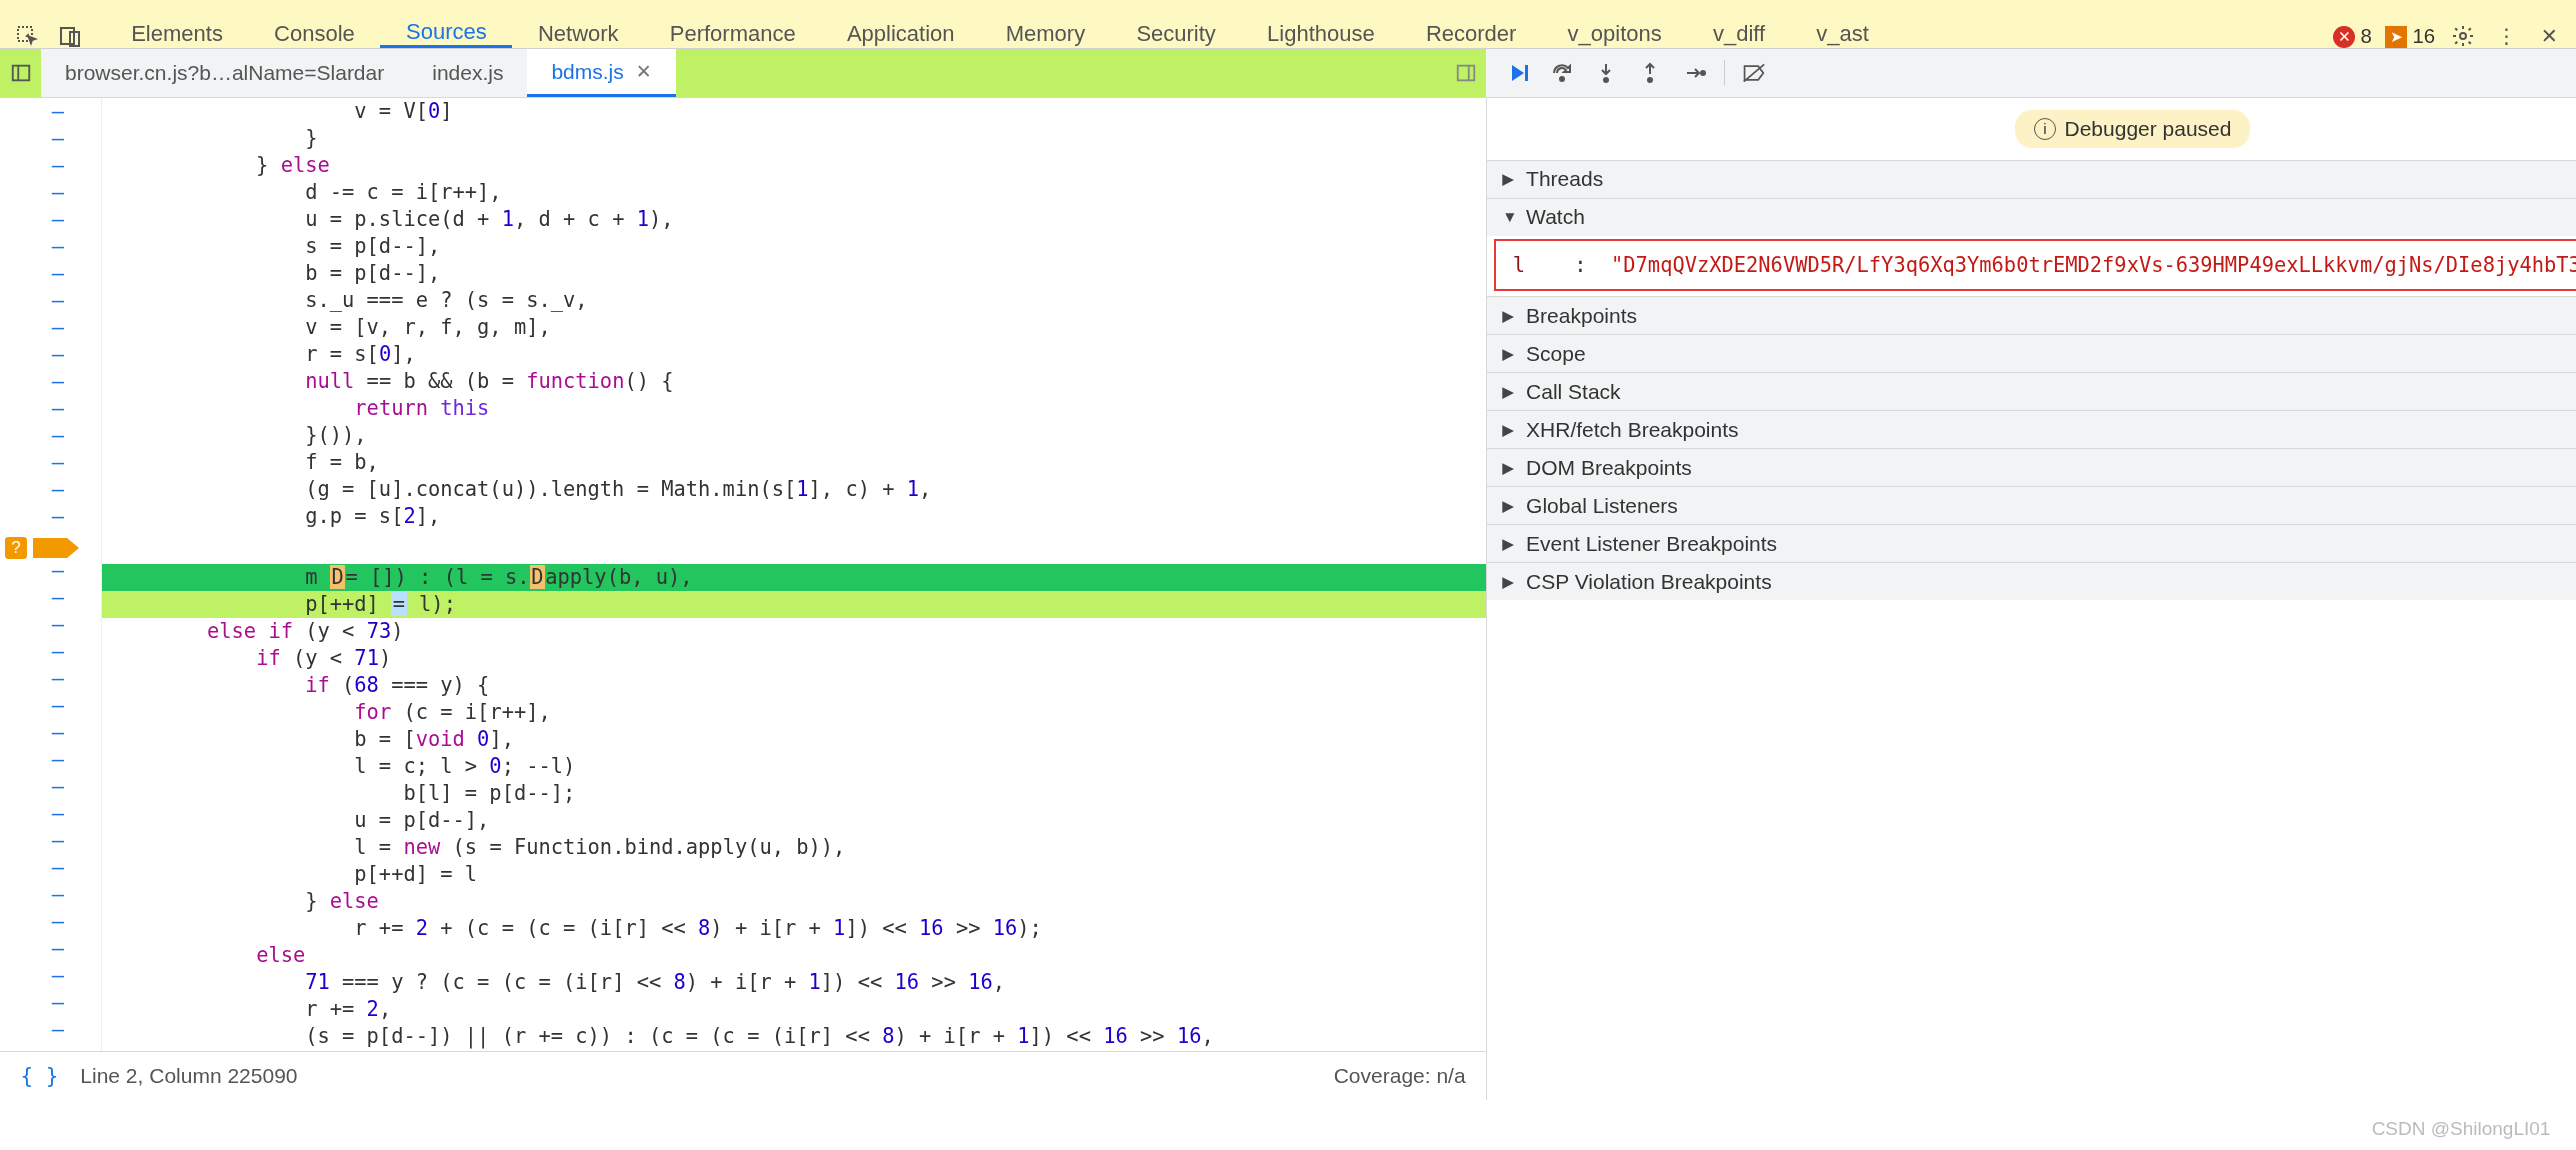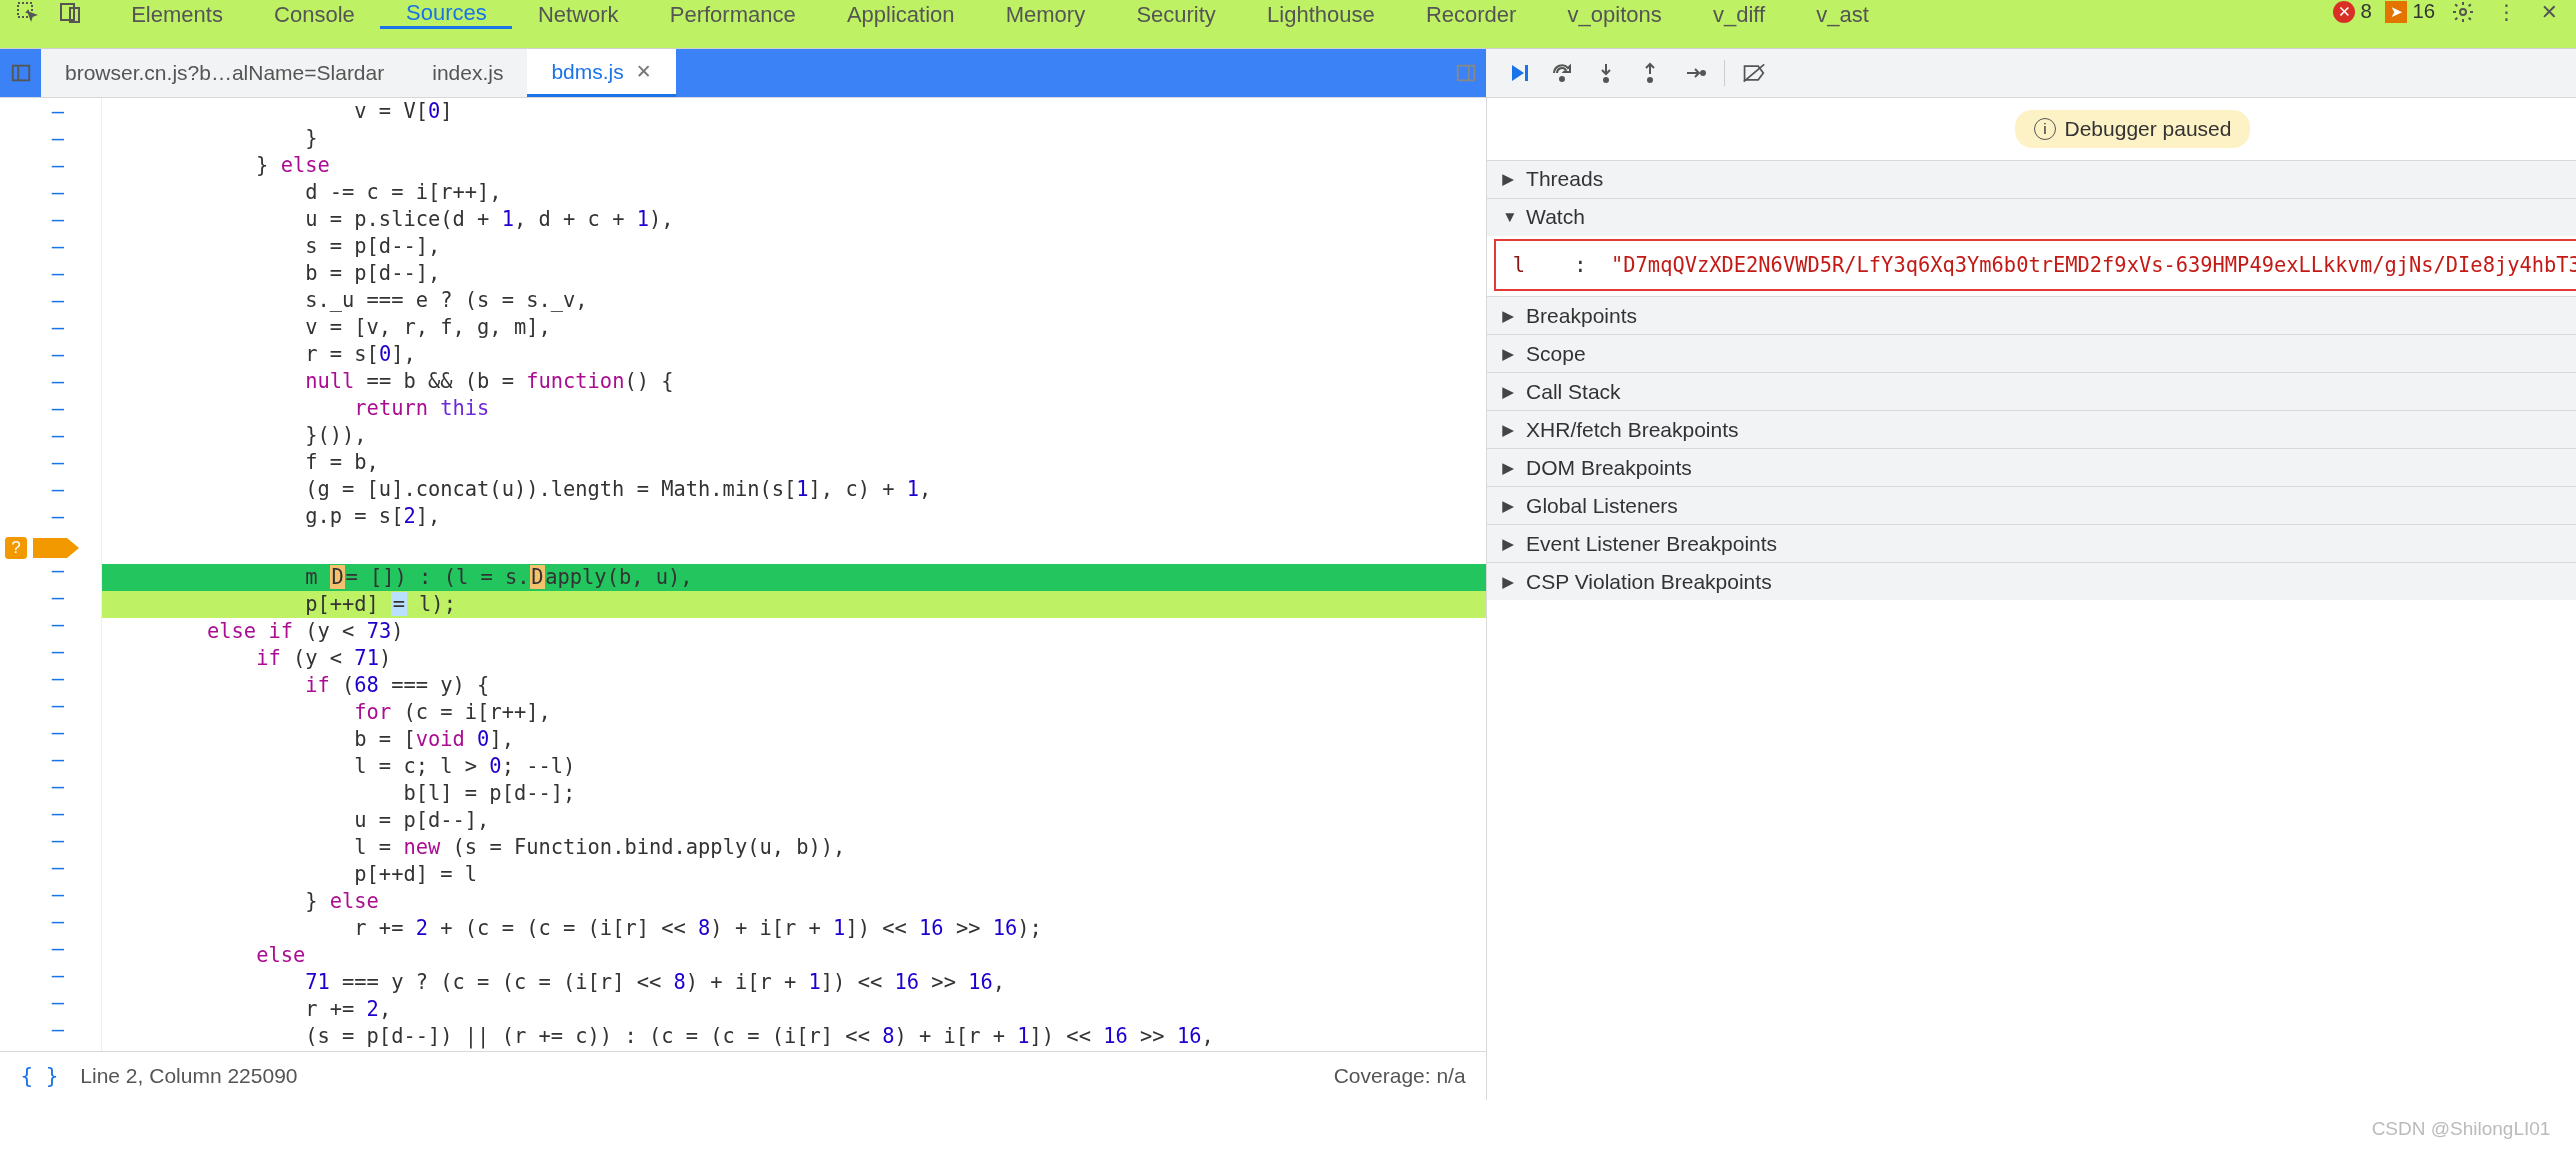--- a/index.html
+++ b/index.html
@@ -1,36 +1,36 @@
 <!DOCTYPE html>
 <html><head>
 <meta charset="utf-8">
 <style>
   * { box-sizing: border-box; margin: 0; padding: 0; }
   html, body { width: 2576px; height: 1150px; font-family: "Helvetica Neue", Arial, sans-serif; font-size: 20.4px; color: #333; background: #fff; }
   body { transform-origin: 0 0; }
 
   
   .top-tabs {
-    height: 49px; display: flex; align-items: flex-start;
-    border-bottom: 0.9px solid #d0d0d0; background: #bef264;
+    height: 49px; display: flex; align-items: flex-end;
+    border-bottom: 0.9px solid #d0d0d0; background: #fef9c3;
     padding: 0 5.1px;
   }
   .top-tabs .icon-btn { width: 43px; display: flex; align-items: center; justify-content: center; color:#555; }
   .top-tabs .tab { padding: 0 25.6px; display:flex; align-items:center; color:#555; cursor:pointer; font-size:22px; }
   .top-tabs .tab.active { color:#1a73e8; border-bottom:3.4px solid #1a73e8; }
   .top-tabs .spacer { flex:1; }
   .top-tabs .err-badge { display:flex; align-items:center; gap:5.1px; margin:0 6.8px; font-size:20.4px; }
   .circle-red { width:22px; height:22px; border-radius:50%; background:#d93025; color:#fff; display:inline-flex; align-items:center; justify-content:center; font-size:15.3px; }
   .square-orange { width:22px; height:22px; background:#e37400; color:#fff; display:inline-flex; align-items:center; justify-content:center; font-size:15.3px; }
 
   
   .file-row {
     height: 49px; display:flex; align-items:stretch;
-    border-bottom: 0.9px solid #d8d8d8; background:#3b82f6;
+    border-bottom: 0.9px solid #d8d8d8; background:#bef264;
   }
   .file-row .icon-btn { width:41px; display:flex; align-items:center; justify-content:center; color:#555; }
   .file-tab { padding:0 24px; display:flex; align-items:center; gap:12px; color:#555; font-size:21px; background:#f1f3f4; }
   .file-tab.active { color:#1a73e8; border-bottom:3.4px solid #1a73e8; background:#fff; }
   .close-x { color:#777; font-size:19px; }
 
   .main-split { display:flex; height:1002px; }
   .left-pane { flex: 0 0 1486px; display:flex; flex-direction:column; position:relative; }
   .right-pane { flex: 1; border-left:0.9px solid #d8d8d8; display:flex; flex-direction:column; background:#fff; }
 

